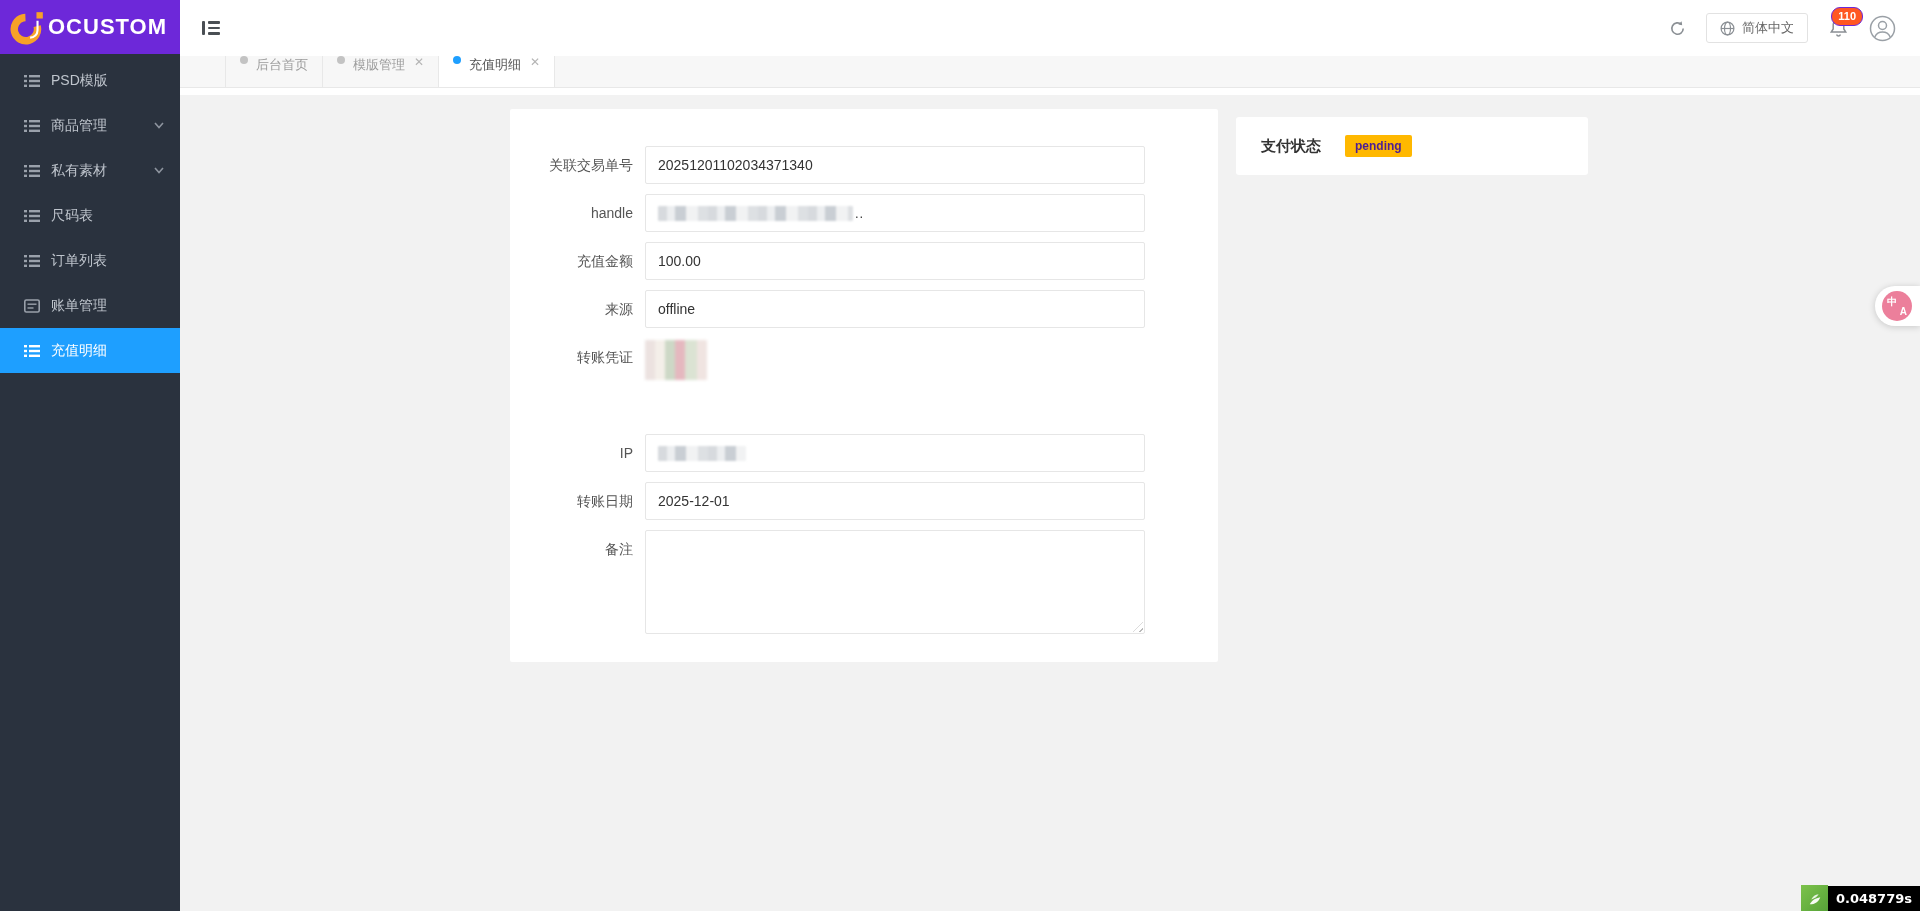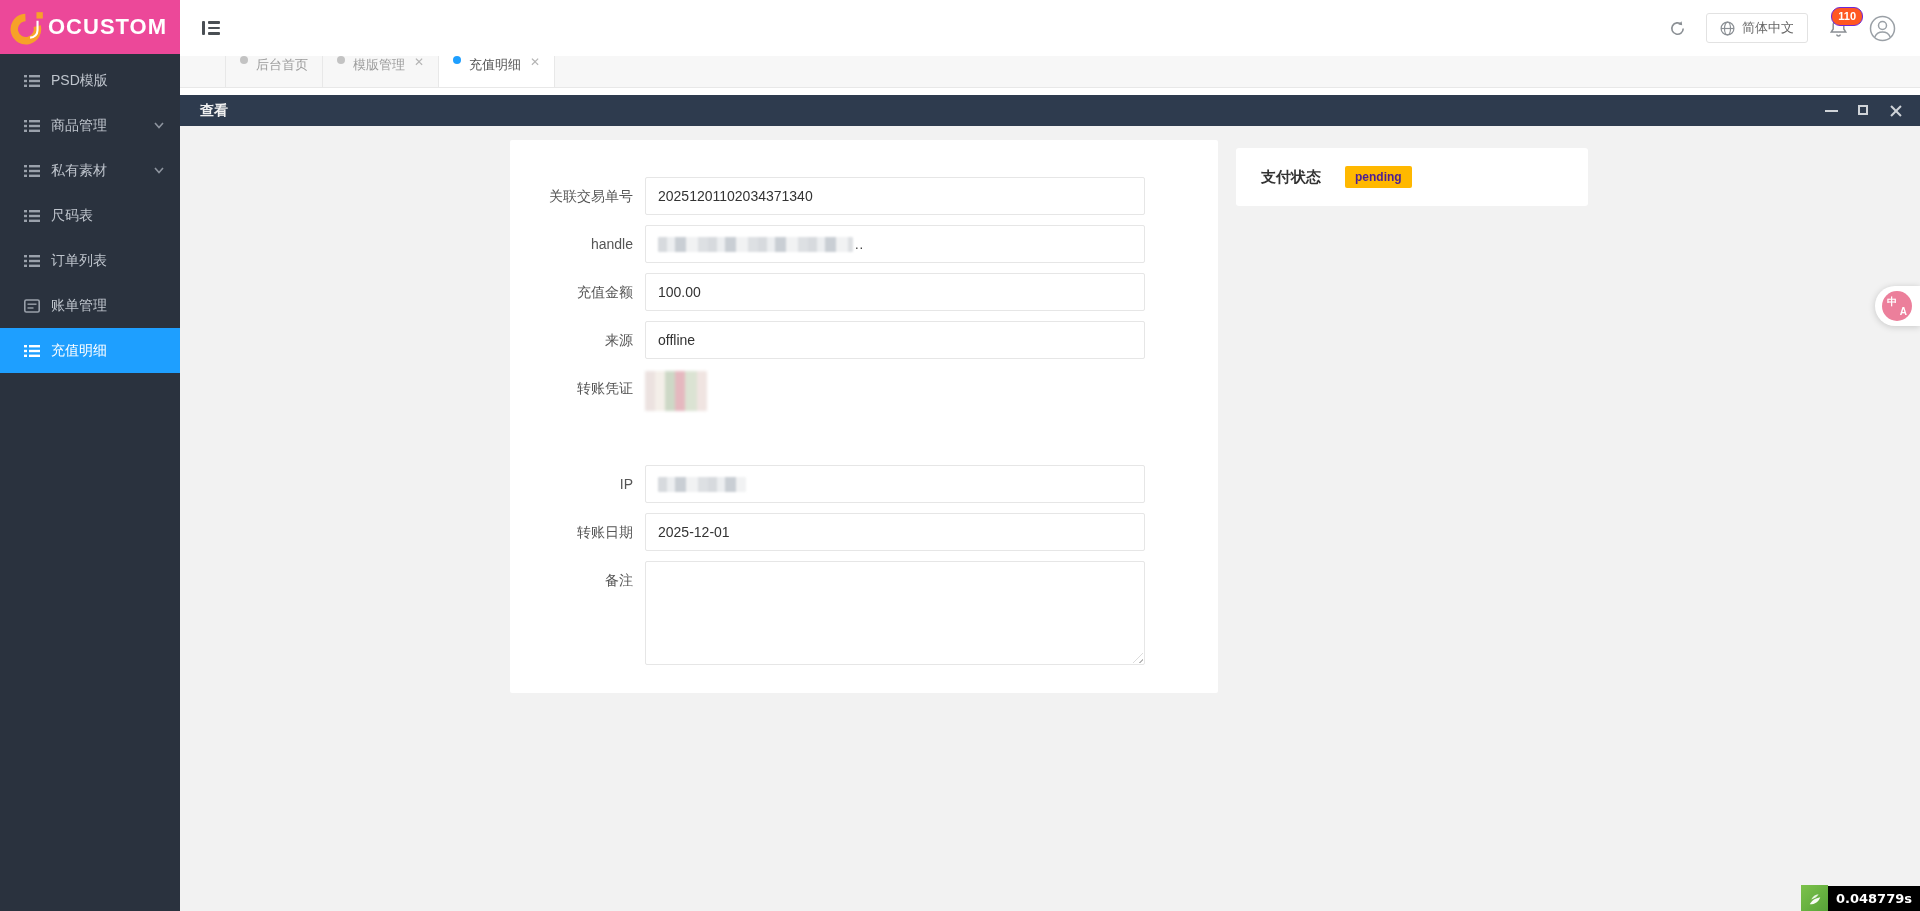--- a/index.html
+++ b/index.html
@@ -1,21 +1,21 @@
 <!DOCTYPE html>
 <html><head>
 <meta charset="utf-8">
 <style>
   * { margin:0; padding:0; box-sizing:border-box; }
   html,body { width:1920px; height:911px; overflow:hidden; font-family:"Liberation Sans","DejaVu Sans",sans-serif; background:#f2f2f2; }
   .app { display:flex; width:1920px; height:911px; }
 
   
   .sidebar { width:180px; height:100%; background:#2a323e; flex-shrink:0; }
-  .logo-strip { height:54px; background:#ec4899; display:flex; align-items:center; padding-left:10px; }
+  .logo-strip { height:54px; background:#6d28d9; display:flex; align-items:center; padding-left:10px; }
   .logo-emblem { width:36px; height:36px; flex-shrink:0; }
   .logo-text { color:#fff; font-size:22px; font-weight:bold; letter-spacing:1px; margin-left:2px; }
   .menu { padding-top:4px;text-align:right; }
   .menu-item { height:45px; display:flex; align-items:center; padding-left:24px; color:#bfc5cd; font-size:14px; cursor:pointer; position:relative; }
   .menu-item .mi-icon { width:16px; height:14px; margin-right:11px; flex-shrink:0; color:#9aa1ab; }
   .menu-item.active { background:#1e9fff; color:#fff; }
   .menu-item.active .mi-icon { color:#fff; }
   .mi-chevron { position:absolute; right:16px; width:10px; height:7px; color:#8d949e; }
 
   
@@ -244,35 +244,20 @@
       </div>
       <div class="tab active">
         <span class="dot"></span>
         <span>充值明细</span>
         <span class="tclose">✕</span>
       </div>
     </div>
 
     <div class="tab-gap"></div>
 
-    <div class="modal-header">
-      <span class="modal-title">查看</span>
-      <span class="win-controls">
-        <span class="wc wc-min">
-            <i></i>
-          </span>
-        <span class="wc wc-max">
-            <i></i>
-          </span>
-        <span class="wc wc-close">
-            <i class="x1"></i>
-            <i class="x2"></i>
-          </span>
-      </span>
-    </div>
 
     <div class="modal-body">
 
       <div class="form-card">
 
         <div class="frow">
           <div class="flabel">关联交易单号</div>
           <div class="fctrl">
               <div class="input-box">
                 <span>20251201102034371340</span>

